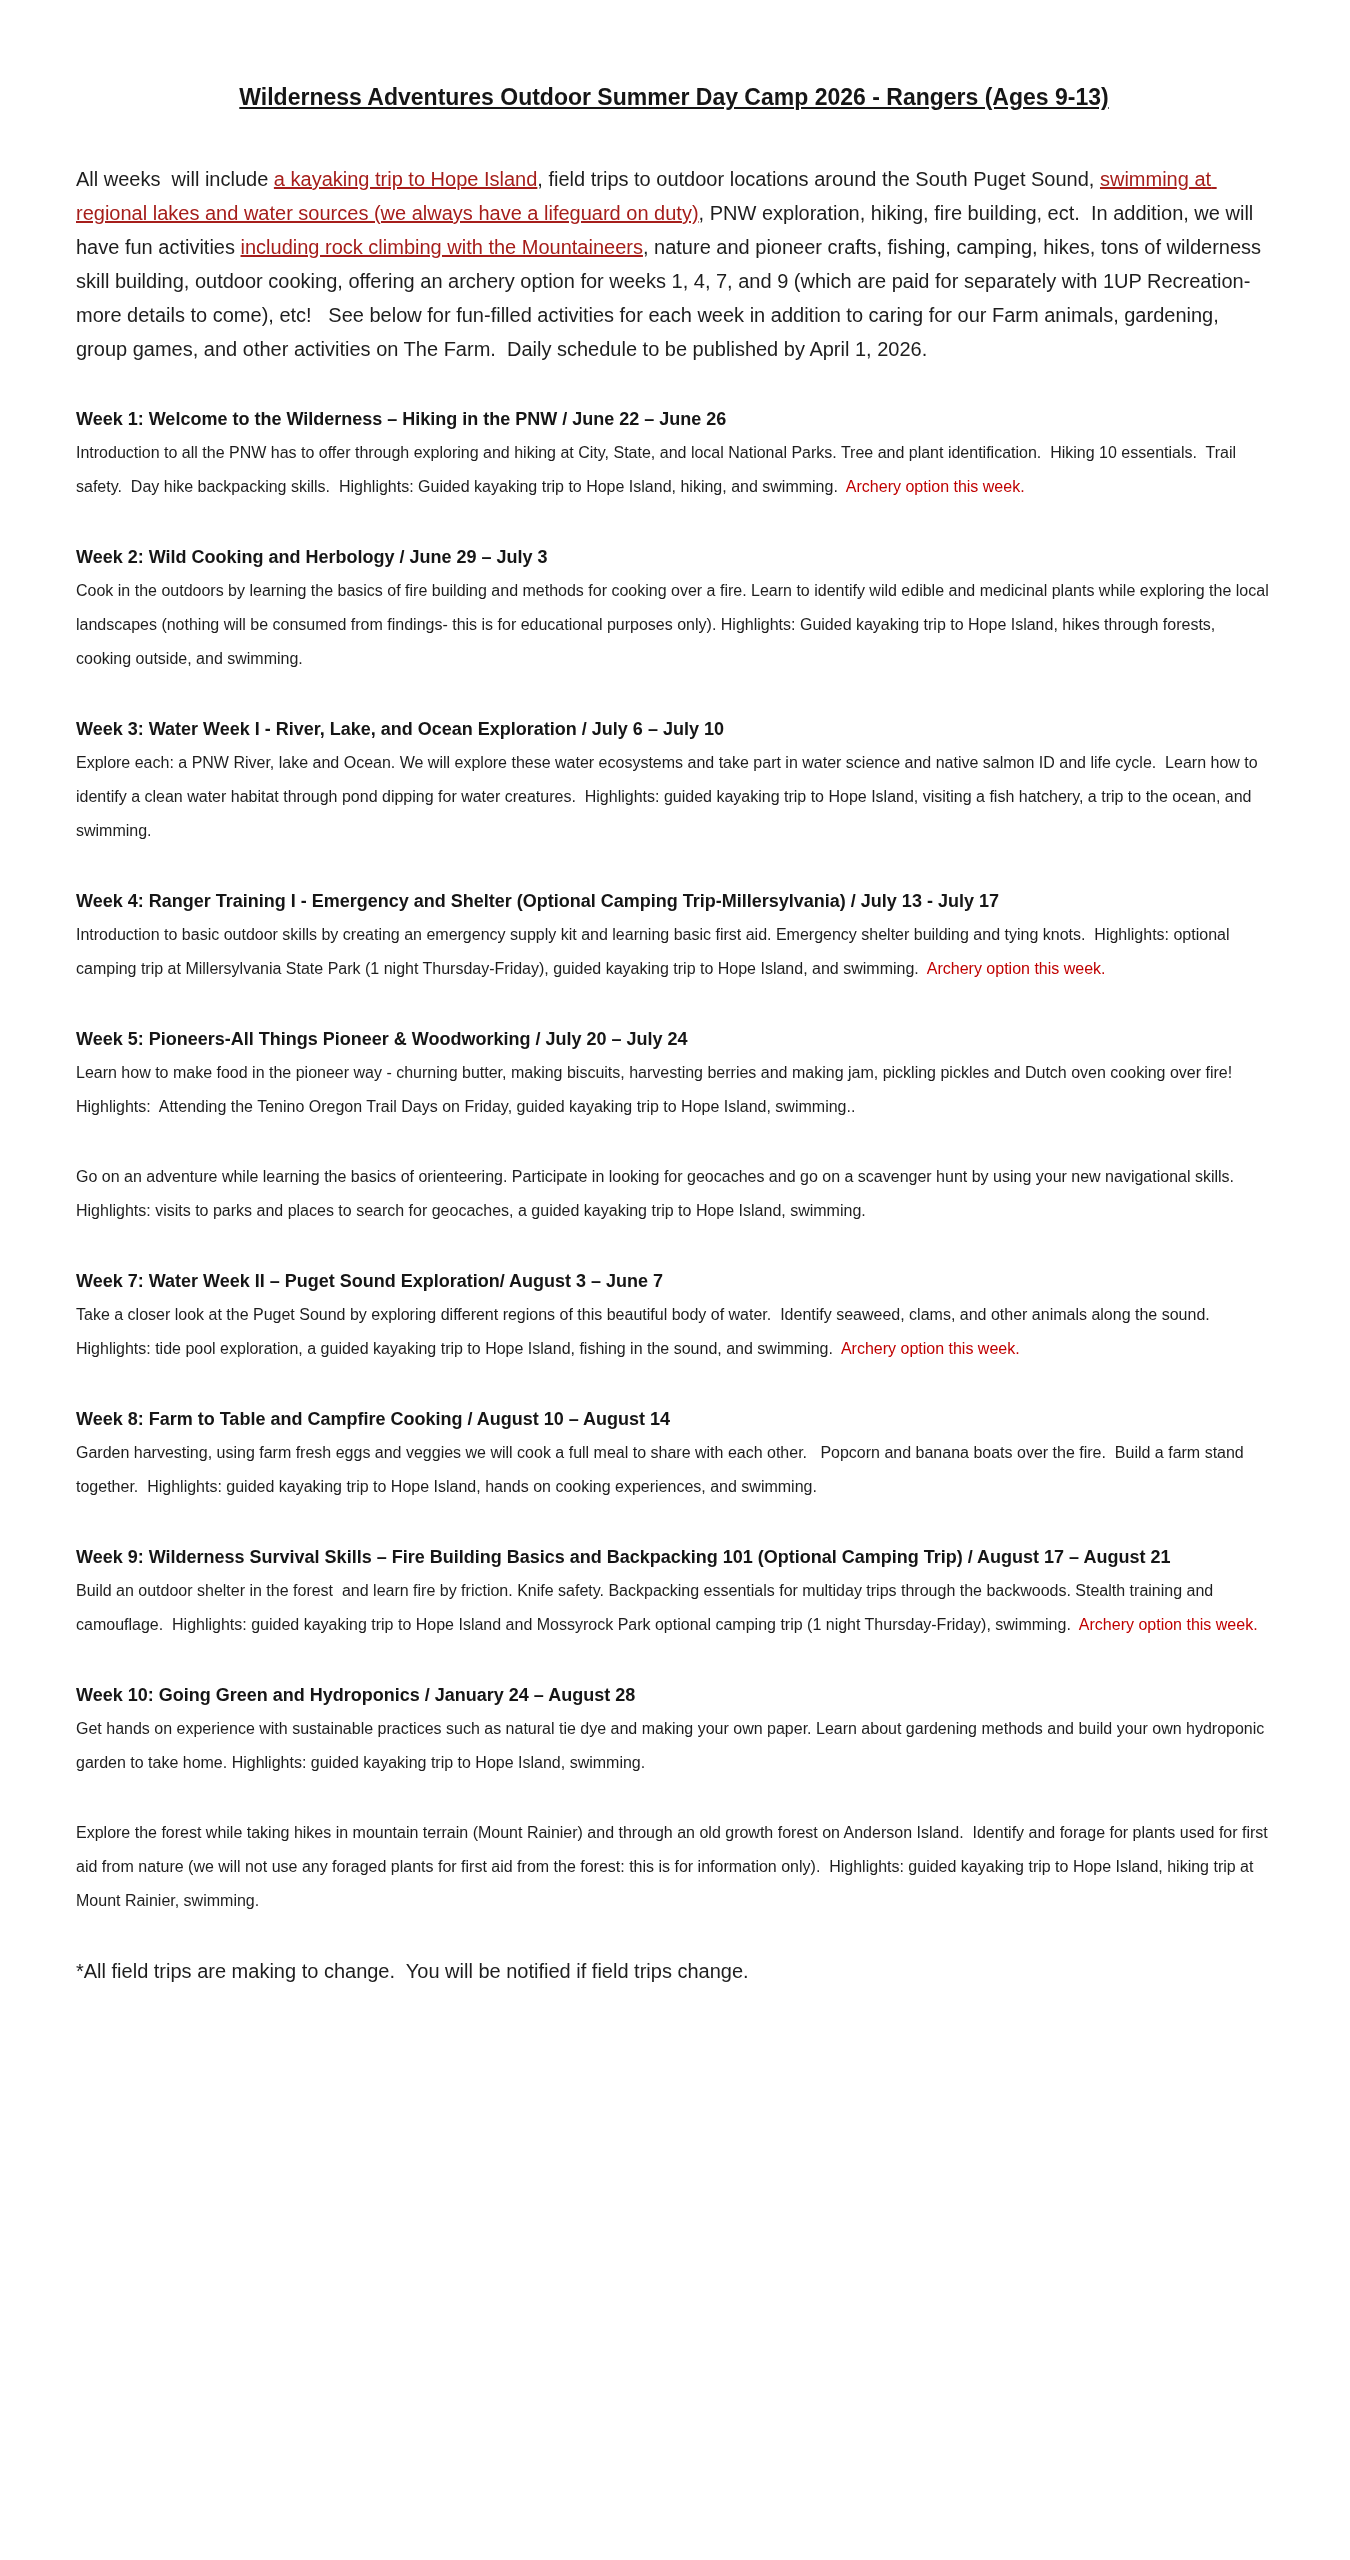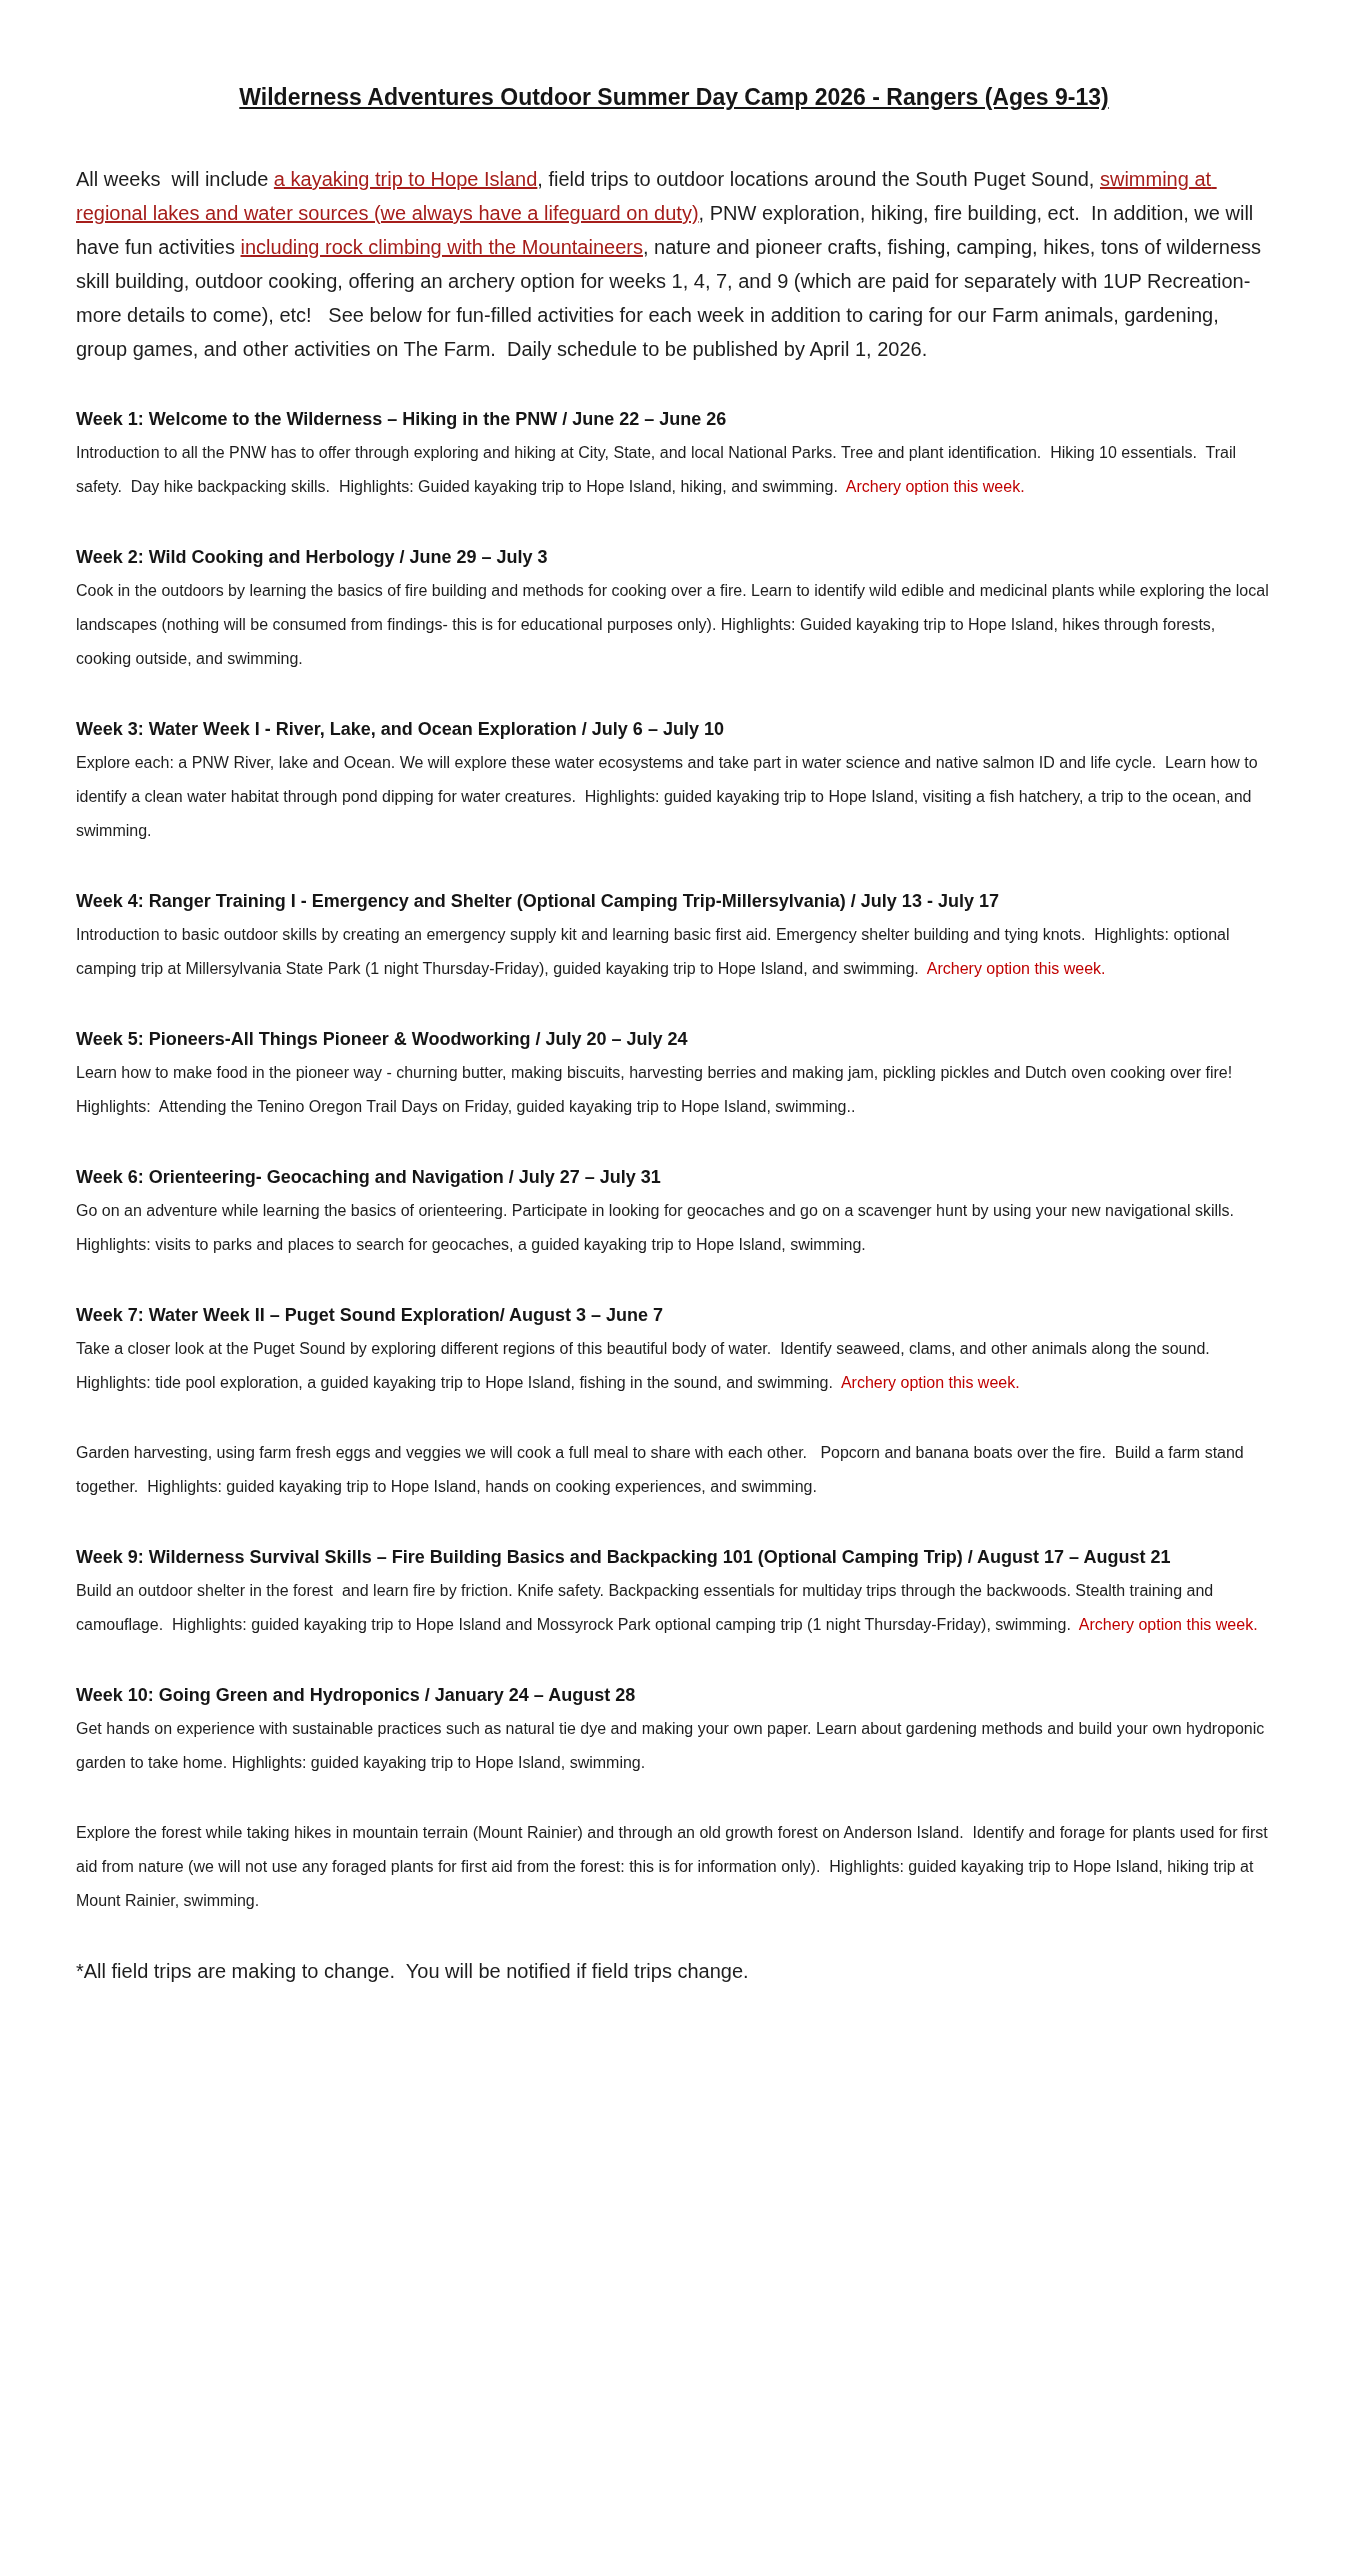--- a/index.html
+++ b/index.html
@@ -87,30 +87,30 @@
     <h2 class="week-title">Week 4: Ranger Training I - Emergency and Shelter (Optional Camping Trip-Millersylvania) / July 13 - July 17</h2>
     <p class="week-body"><span>Introduction to basic outdoor skills by creating an emergency supply kit and learning basic first aid. Emergency shelter building and tying knots.  Highlights: optional camping trip at Millersylvania State Park (1 night Thursday-Friday), guided kayaking trip to Hope Island, and swimming.  </span><span class="archery">Archery option this week.</span></p>
   </section>
 
   <section class="week">
     <h2 class="week-title">Week 5: Pioneers-All Things Pioneer &amp; Woodworking / July 20 – July 24</h2>
     <p class="week-body"><span>Learn how to make food in the pioneer way - churning butter, making biscuits, harvesting berries and making jam, pickling pickles and Dutch oven cooking over fire! Highlights:  Attending the Tenino Oregon Trail Days on Friday, guided kayaking trip to Hope Island, swimming..</span></p>
   </section>
 
   <section class="week">
-    <h2 class="week-title">Week 6: Orienteering- Geocaching and Navigation / July 27 – July 31</h2>
     <p class="week-body"><span>Go on an adventure while learning the basics of orienteering. Participate in looking for geocaches and go on a scavenger hunt by using your new navigational skills.  Highlights: visits to parks and places to search for geocaches, a guided kayaking trip to Hope Island, swimming.</span></p>
   </section>
 
   <section class="week">
     <h2 class="week-title">Week 7: Water Week II – Puget Sound Exploration/ August 3 – June 7</h2>
     <p class="week-body"><span>Take a closer look at the Puget Sound by exploring different regions of this beautiful body of water.  Identify seaweed, clams, and other animals along the sound. Highlights: tide pool exploration, a guided kayaking trip to Hope Island, fishing in the sound, and swimming.  </span><span class="archery">Archery option this week.</span></p>
   </section>
 
   <section class="week">
+    <h2 class="week-title">Week 8: Farm to Table and Campfire Cooking  / August 10 – August 14</h2>
     <p class="week-body"><span>Garden harvesting, using farm fresh eggs and veggies we will cook a full meal to share with each other.   Popcorn and banana boats over the fire.  Build a farm stand together.  Highlights: guided kayaking trip to Hope Island, hands on cooking experiences, and swimming.</span></p>
   </section>
 
   <section class="week">
     <h2 class="week-title">Week 9: Wilderness Survival Skills – Fire Building Basics and Backpacking 101 (Optional Camping Trip) / August 17 – August 21</h2>
     <p class="week-body"><span>Build an outdoor shelter in the forest  and learn fire by friction. Knife safety. Backpacking essentials for multiday trips through the backwoods. Stealth training and camouflage.  Highlights: guided kayaking trip to Hope Island and Mossyrock Park optional camping trip (1 night Thursday-Friday), swimming.  </span><span class="archery">Archery option this week.</span></p>
   </section>
 
   <section class="week">
     <h2 class="week-title">Week 10: Going Green and Hydroponics / January 24 – August 28</h2>

